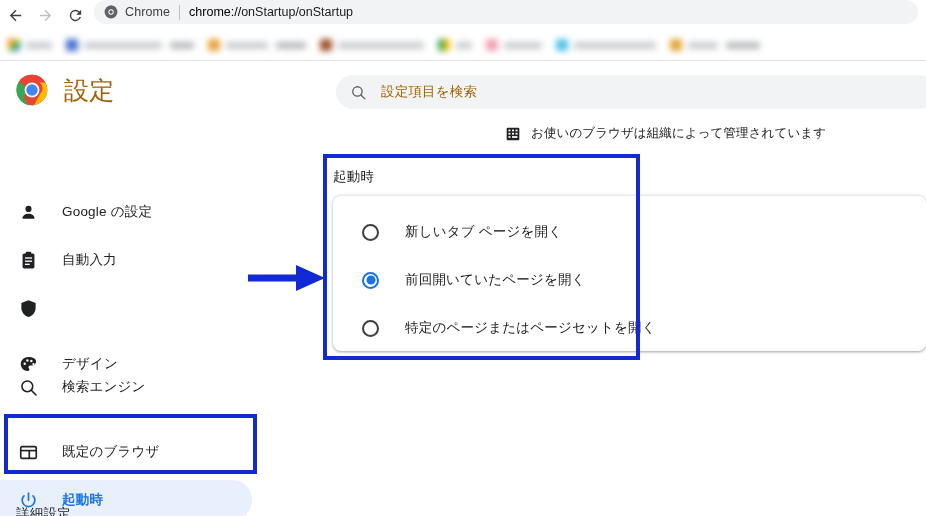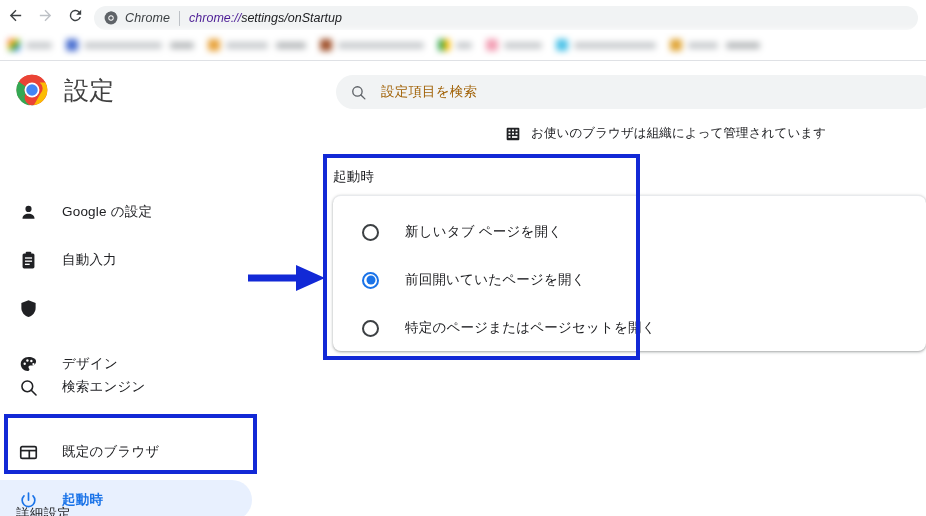--- a/index.html
+++ b/index.html
@@ -7,41 +7,41 @@
     width: 926px; height: 516px;
     overflow: hidden;
     background: #ffffff;
     font-family: "Liberation Sans", "DejaVu Sans", sans-serif;
   }
   #root { position: relative; width: 926px; height: 516px; background:#fff; }
 
   
   .toolbar {
     position:absolute; left:0; top:0; width:926px; height:30px;
-    background:#ffffff; display:flex; align-items:flex-end;font-style:italic;
+    background:#ffffff; display:flex; align-items:flex-start;
   }
   .navbtn {
     width:30px; height:30px; display:flex; align-items:center; justify-content:center;
     flex:0 0 auto;
   }
   .navbtn svg { display:block; }
   .omnibox {
     margin-left:4px; height:24px; flex:1 1 auto; background:#f1f3f4;
     border-radius:12px; display:flex; align-items:center; padding:0 10px;
     margin-right:8px;
   }
   .omni-chrome-ico { width:14px;height:14px; flex:0 0 auto; margin-right:7px; }
   .omni-appname {
     font-size:12.5px; color:#3c4043; letter-spacing:.1px; white-space:nowrap;
   }
   .omni-sep {
     width:1px; height:15px; background:#bdc1c6; margin:0 9px; flex:0 0 auto;
   }
   .omni-url { font-size:12.5px; color:#202124; white-space:nowrap; }
-  .omni-url .scheme { color:#4c1d95; }
+  .omni-url .scheme { color:#000000; }
 
   
   .bookmarks {
     position:absolute; left:0; top:30px; width:926px; height:30px;
     background:#ffffff; display:flex; align-items:center; padding-left:8px;
     filter: blur(3.2px); overflow:hidden;
   }
   .bm { display:flex; align-items:center; margin-right:14px; flex:0 0 auto; }
   .bm-ico { width:12px; height:12px; border-radius:2px; margin-right:6px; flex:0 0 auto;}
   .bm-txt { height:7px; border-radius:2px; background:#9aa0a6; opacity:.55; }
@@ -50,21 +50,21 @@
     position:absolute; left:0; top:60px; width:926px; height:1px; background:#dfe1e5;
   }
 
   
   .settings { position:absolute; left:0; top:61px; width:926px; height:455px; background:#fff; }
 
   .s-header { position:absolute; left:0; top:0; width:926px; height:58px; }
   .s-logo { position:absolute; left:16px; top:13px; width:32px; height:32px; }
   .s-title {
     position:absolute; left:64px; top:14px;
-    font-size:25px; color:#404040; letter-spacing:.3px; line-height:30px;
+    font-size:25px; color:#a16207; letter-spacing:.3px; line-height:30px;
   }
   .s-search {
     position:absolute; left:336px; top:14px; width:600px; height:34px;
     background:#f1f3f4; border-radius:18px; display:flex; align-items:center;
     padding-left:14px;
   }
   .s-search-ico { width:17px; height:17px; flex:0 0 auto; margin-right:14px; }
   .s-search-ph { font-size:13.5px; color:#a16207; letter-spacing:.2px; }
 
   
@@ -148,21 +148,21 @@
 
     <div class="omnibox">
       <svg class="omni-chrome-ico" viewBox="0 0 24 24">
         <circle cx="12" cy="12" r="11" fill="#5f6368"></circle>
         <circle cx="12" cy="12" r="4.6" fill="#ffffff"></circle>
         <circle cx="12" cy="12" r="3.1" fill="#5f6368"></circle>
         <path d="M12 1a11 11 0 0 1 9.5 5.5H12a5.5 5.5 0 0 0-4.9 3L4 5A11 11 0 0 1 12 1z" fill="#5f6368"></path>
       </svg>
       <span class="omni-appname">Chrome</span>
       <span class="omni-sep"></span>
-      <span class="omni-url"><span class="scheme">chrome://</span><span>settings/onStartup</span></span>
+      <span class="omni-url"><span class="scheme">chrome://</span><span>onStartup/onStartup</span></span>
     </div>
   </div>
 
   <div class="bookmarks">
     <div class="bm">
       <span class="bm-ico" style="background:linear-gradient(135deg,#ea4335 0 25%,#fbbc04 25% 50%,#34a853 50% 75%,#4285f4 75%)"></span>
       <span class="bm-txt" style="width:26px"></span>
     </div>
     <div class="bm">
       <span class="bm-ico" style="background:#4a6fd0"></span>

